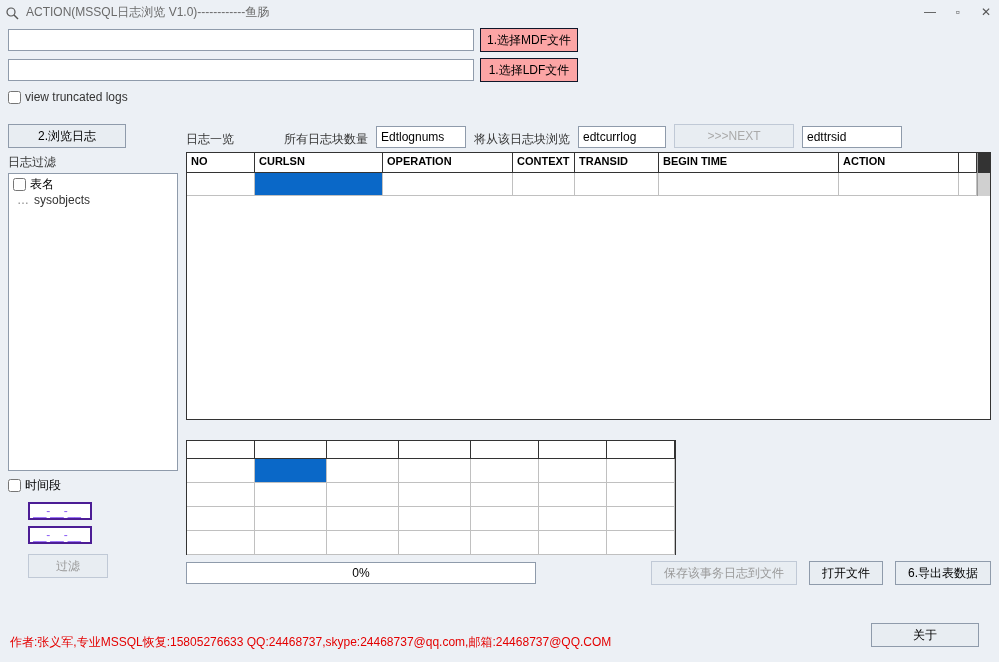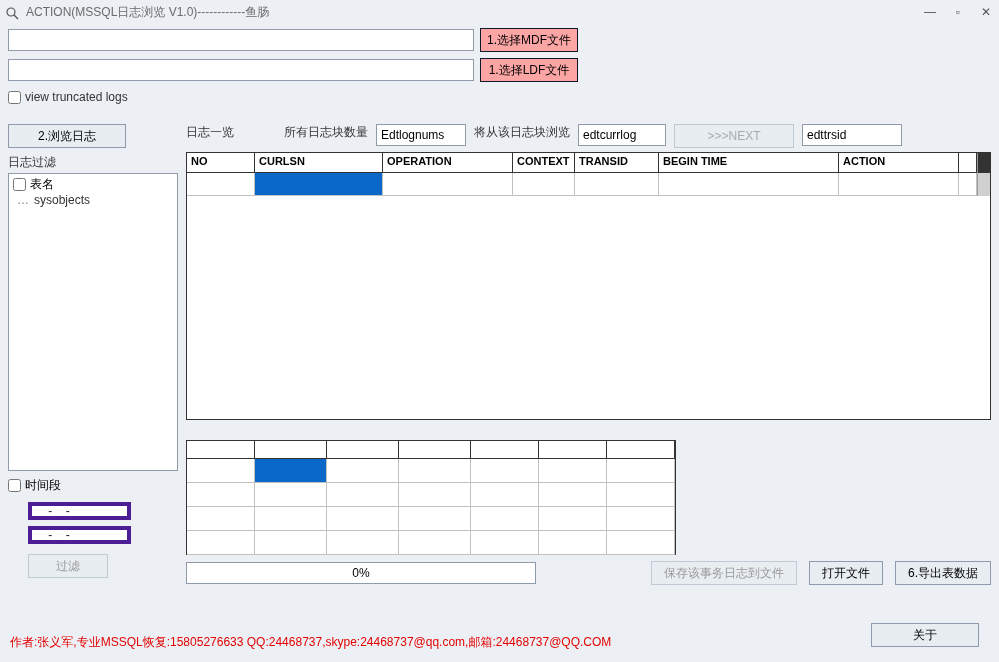--- a/index.html
+++ b/index.html
@@ -30,25 +30,25 @@
 
 .btn-browse { width: 118px; height: 24px; background: #e8edf2; border: 1px solid #8f9bab; margin-bottom: 4px; }
 .section-label { color: #333; padding: 2px 0; }
 .tree-box { background: #fff; border: 1px solid #8f9bab; height: 298px; padding: 2px 4px; margin-bottom: 6px; }
 .tree-head { display: flex; align-items: center; gap: 4px; }
 .tree-item { padding-left: 4px; color: #333; display: flex; align-items: center; }
 .tree-dots { color: #888; letter-spacing: 1px; margin-right: 4px; }
 
 .time-group { display: flex; align-items: center; gap: 4px; margin-bottom: 4px; }
 .date-inputs { display: flex; flex-direction: column; gap: 6px; margin: 4px 0 10px 20px; }
-.date-field { width: 103px; height: 18px; background: #fff; border: 4px solid #4c1d95; padding: 0 3px; color: #0f172a; }
+.date-field { width: 64px; height: 18px; background: #fff; border: 2px solid #4c1d95; padding: 0 3px; color: #8b5cf6; }
 .btn-filter { width: 80px; height: 24px; background: #e8edf2; border: 1px solid #c0c9d6; color: #999; margin-left: 20px; }
 
 
-.toolbar-row { display: flex; align-items: flex-start; gap: 8px; margin-bottom: 4px; }
+.toolbar-row { display: flex; align-items: flex-end; gap: 8px; margin-bottom: 4px; }
 .toolbar-label { color: #333; white-space: nowrap; }
 .toolbar-input { height: 22px; background: #fff; border: 1px solid #8f9bab; padding: 0 4px; }
 .btn-next { width: 120px; height: 24px; background: #e8edf2; border: 1px solid #c0c9d6; color: #aaa; }
 .in-lognums { width: 90px; }
 .in-currlog { width: 88px; }
 .in-trsid { width: 100px; }
 
 
 .grid-wrap { background: #fff; border: 1px solid #333; height: 268px; overflow: hidden; position: relative; }
 .grid-header { display: flex; height: 20px; background: #fff; }

